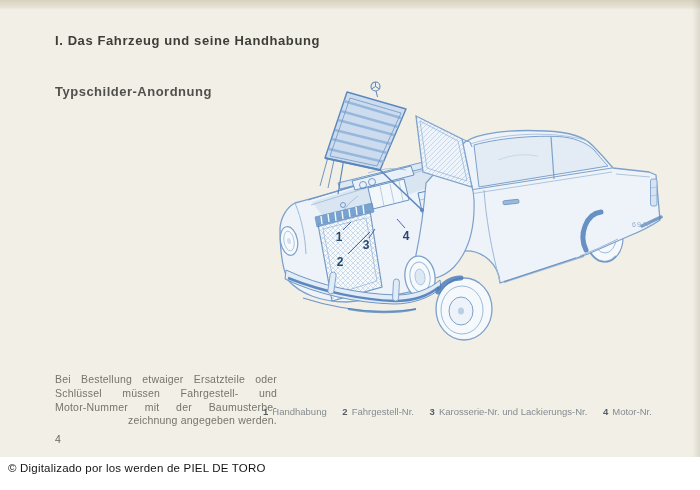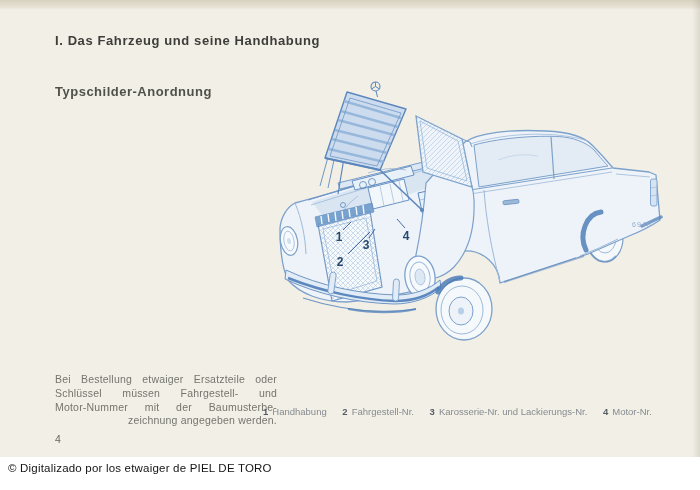--- a/index.html
+++ b/index.html
@@ -260,13 +260,13 @@
     </span>
     <span class="cap-item">
       <span class="cap-num">3</span><span>Karosserie-Nr. und Lackierungs-Nr.</span>
     </span>
     <span class="cap-item">
       <span class="cap-num">4</span><span>Motor-Nr.</span>
     </span>
   </div>
 </div>
 
-<div class="watermark">© Digitalizado por los etwaiger de PIEL DE TORO</div>
+<div class="watermark">© Digitalizado por los werden de PIEL DE TORO</div>
 
 </body></html>

